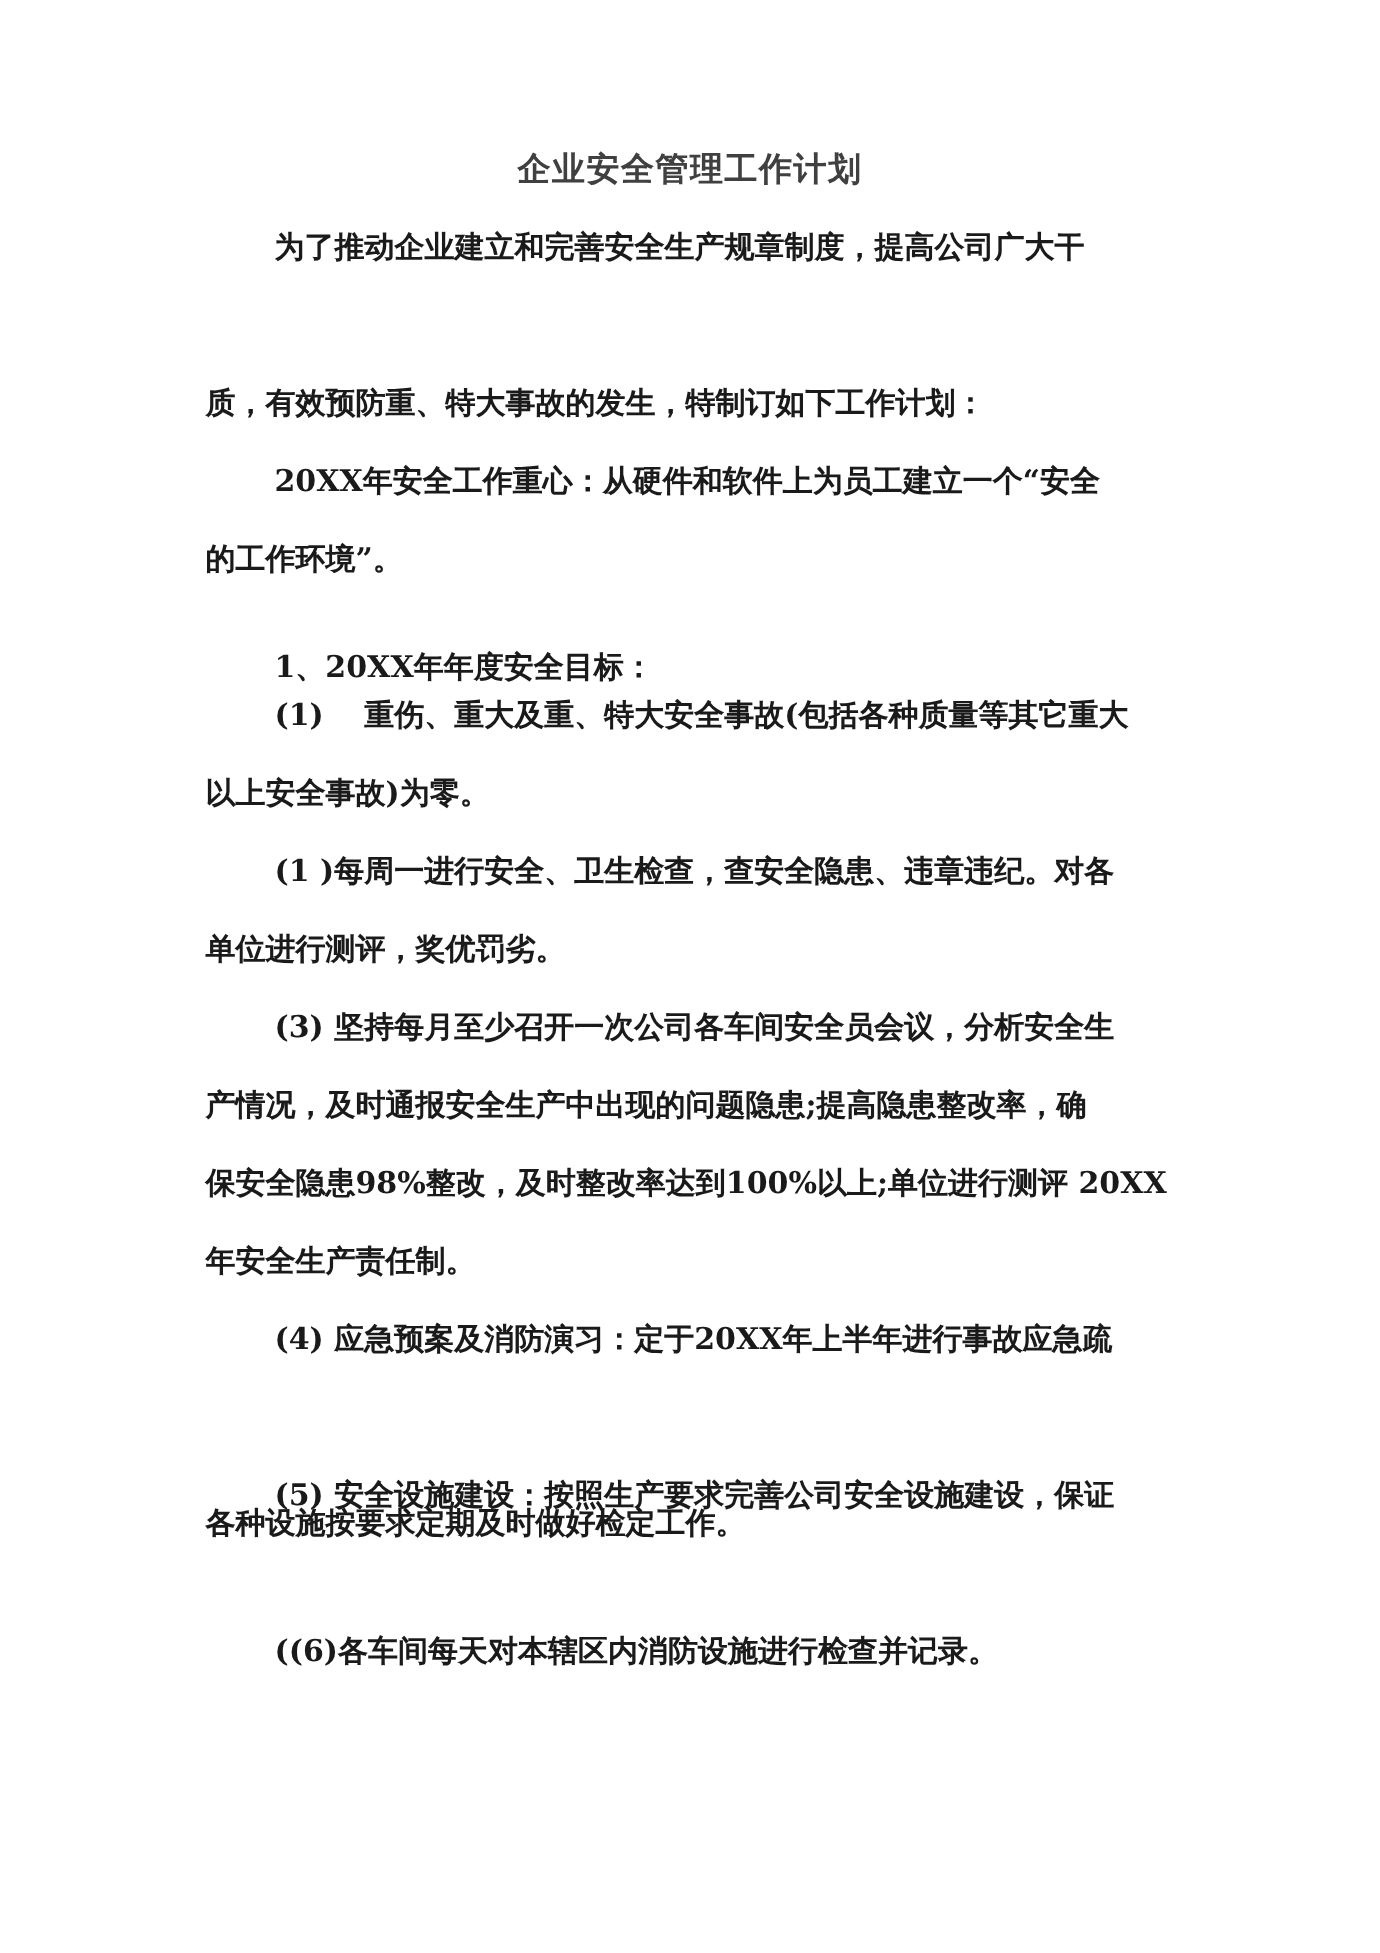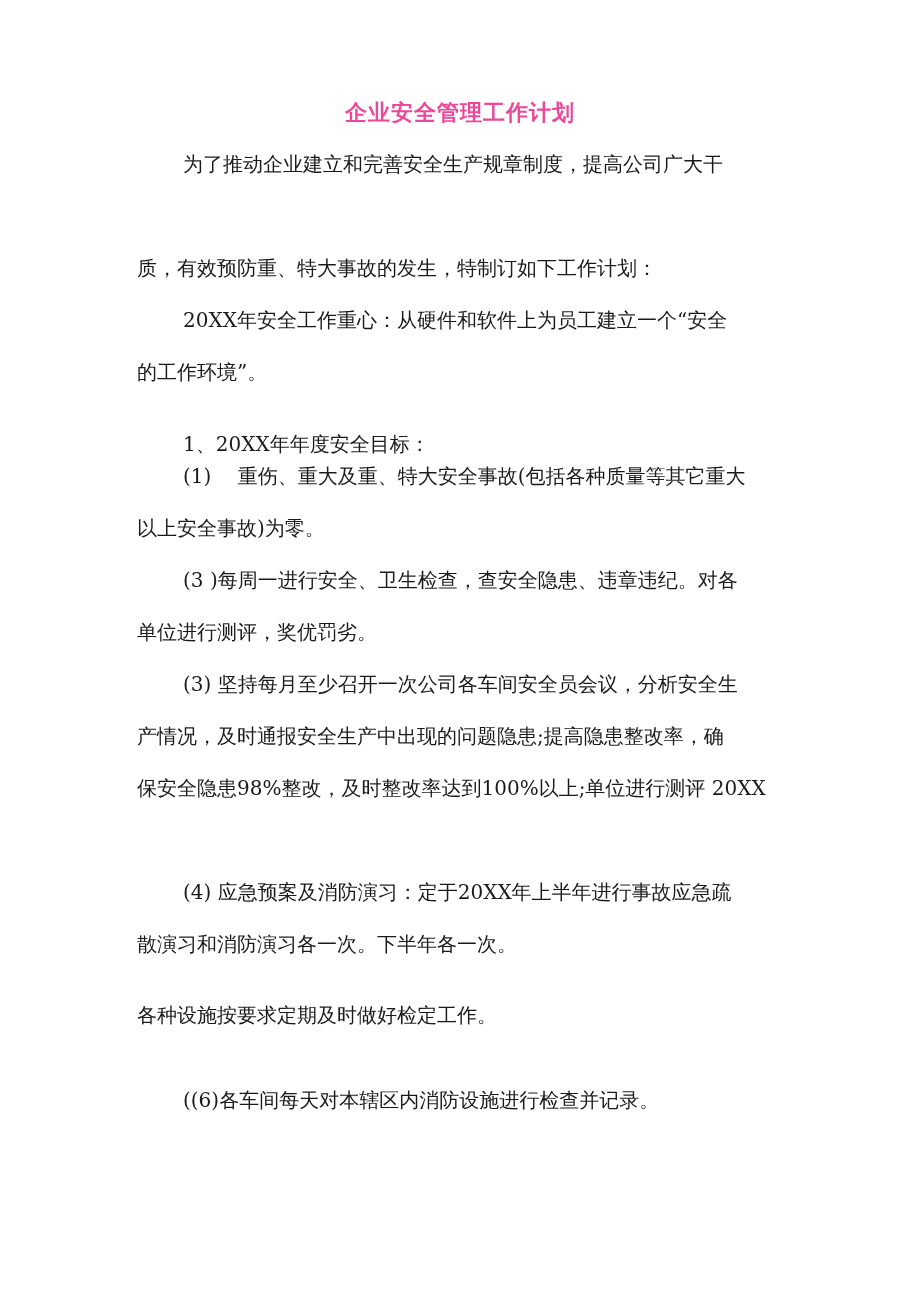--- a/index.html
+++ b/index.html
@@ -1,47 +1,48 @@
 <!DOCTYPE html>
 <html><head>
 <meta charset="utf-8">
 <style>
   html, body { margin: 0; padding: 0; background: #ffffff; }
   body { width: 920px; height: 1302px; position: relative; overflow: hidden;
          font-family: "DejaVu Serif", "Liberation Serif", serif; color: #1a1a1a; }
   .page { position: absolute; left: 0; top: 0; width: 920px; height: 1302px; }
   .title { position: absolute; left: 0; width: 920px; top: 98px; text-align: center;
-           font-size: 22px; font-weight: bold; color: #ec4899; letter-spacing: 1px;
+           font-size: 22px; font-weight: bold; color: #404040; letter-spacing: 1px;
            font-family: "DejaVu Sans", "Liberation Sans", sans-serif; }
-  .line { position: absolute; left: 137px; white-space: nowrap; font-size: 20px; line-height: 28px; }
+  .line { position: absolute; left: 137px; white-space: nowrap; font-size: 20px; line-height: 28px; font-weight: bold; }
   .indent { left: 183px; }
 </style>
 </head>
 <body>
 
 <div class="page">
   <div class="title">企业安全管理工作计划</div>
 
   <div class="line indent" style="top:150px">为了推动企业建立和完善安全生产规章制度，提高公司广大干</div>
   <div class="line" style="top:254px">质，有效预防重、特大事故的发生，特制订如下工作计划：</div>
 
   <div class="line indent" style="top:306px">20XX年安全工作重心：从硬件和软件上为员工建立一个“安全</div>
   <div class="line" style="top:358px">的工作环境”。</div>
 
   <div class="line indent" style="top:430px">1、20XX年年度安全目标：</div>
 
   <div class="line indent" style="top:462px">(1)　 重伤、重大及重、特大安全事故(包括各种质量等其它重大</div>
   <div class="line" style="top:514px">以上安全事故)为零。</div>
 
-  <div class="line indent" style="top:566px">(3 )每周一进行安全、卫生检查，查安全隐患、违章违纪。对各</div>
+  <div class="line indent" style="top:566px">(1 )每周一进行安全、卫生检查，查安全隐患、违章违纪。对各</div>
   <div class="line" style="top:618px">单位进行测评，奖优罚劣。</div>
 
   <div class="line indent" style="top:670px">(3) 坚持每月至少召开一次公司各车间安全员会议，分析安全生</div>
   <div class="line" style="top:722px">产情况，及时通报安全生产中出现的问题隐患;提高隐患整改率，确</div>
   <div class="line" style="top:774px">保安全隐患98%整改，及时整改率达到100%以上;单位进行测评 20XX</div>
+  <div class="line" style="top:826px">年安全生产责任制。</div>
 
   <div class="line indent" style="top:878px">(4) 应急预案及消防演习：定于20XX年上半年进行事故应急疏</div>
-  <div class="line" style="top:930px">散演习和消防演习各一次。下半年各一次。</div>
 
+  <div class="line indent" style="top:982px">(5) 安全设施建设：按照生产要求完善公司安全设施建设，保证</div>
   <div class="line" style="top:1001px">各种设施按要求定期及时做好检定工作。</div>
 
   <div class="line indent" style="top:1086px">((6)各车间每天对本辖区内消防设施进行检查并记录。</div>
 </div>
 
 </body></html>

